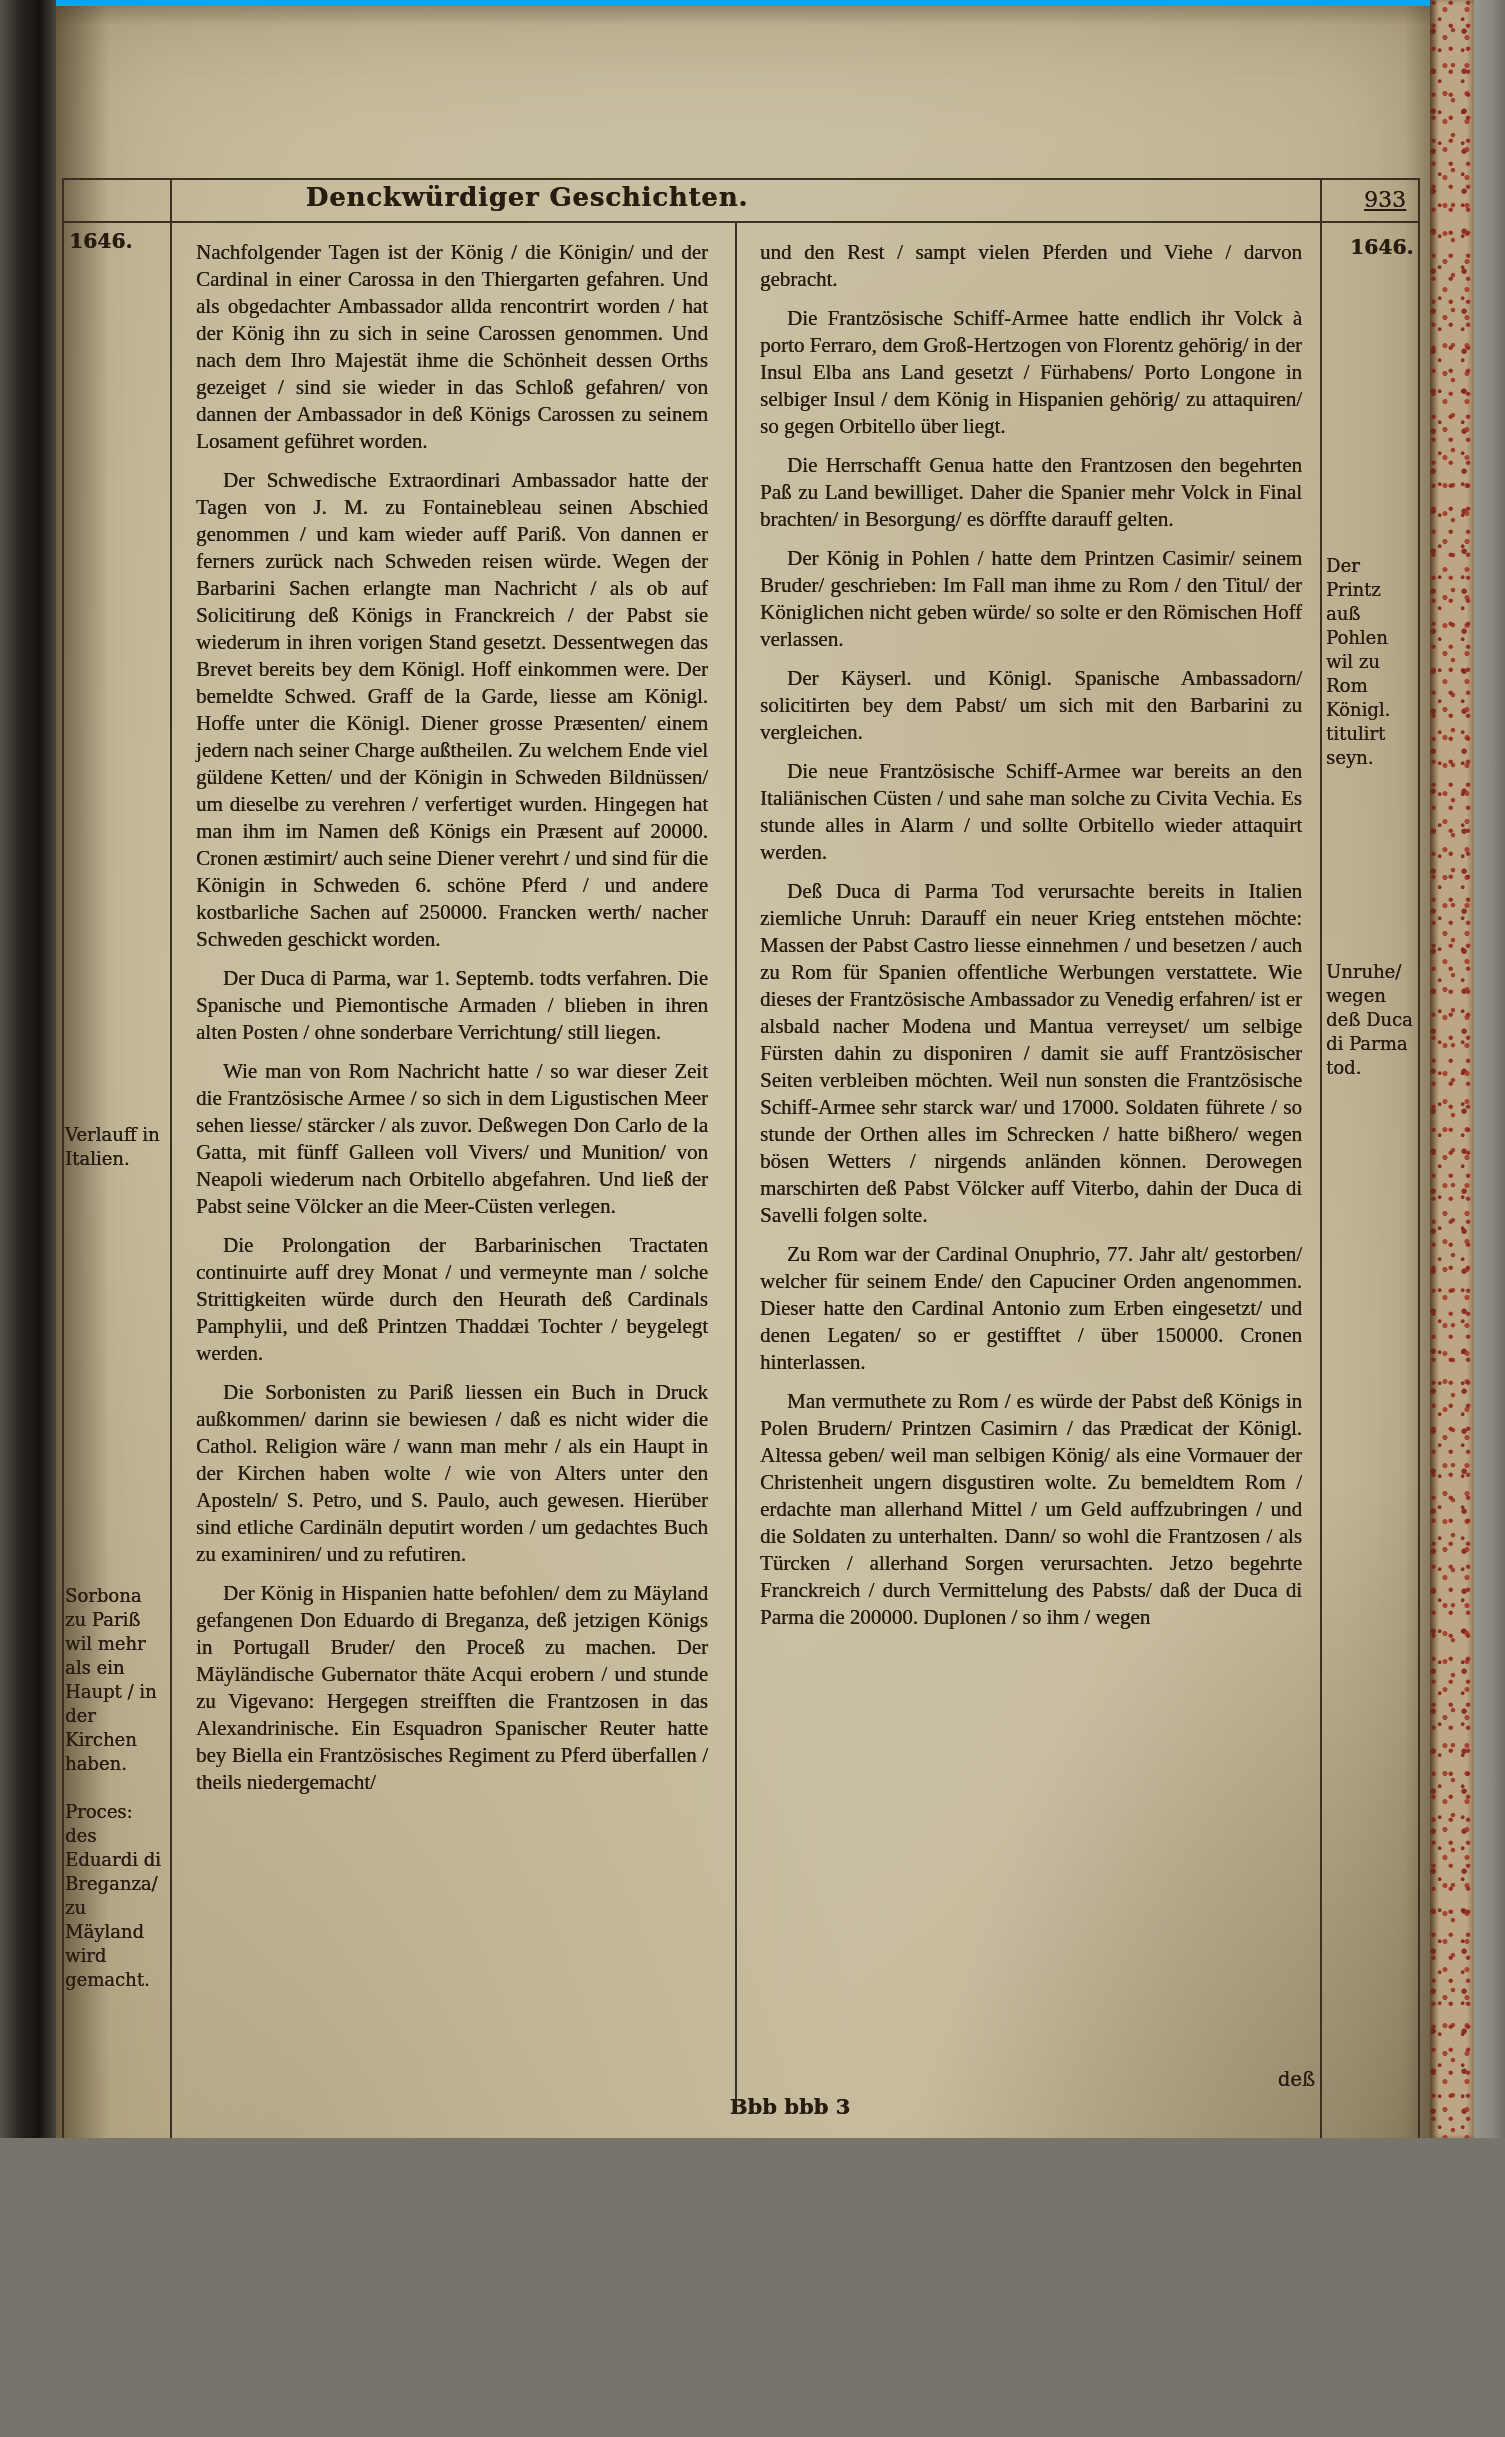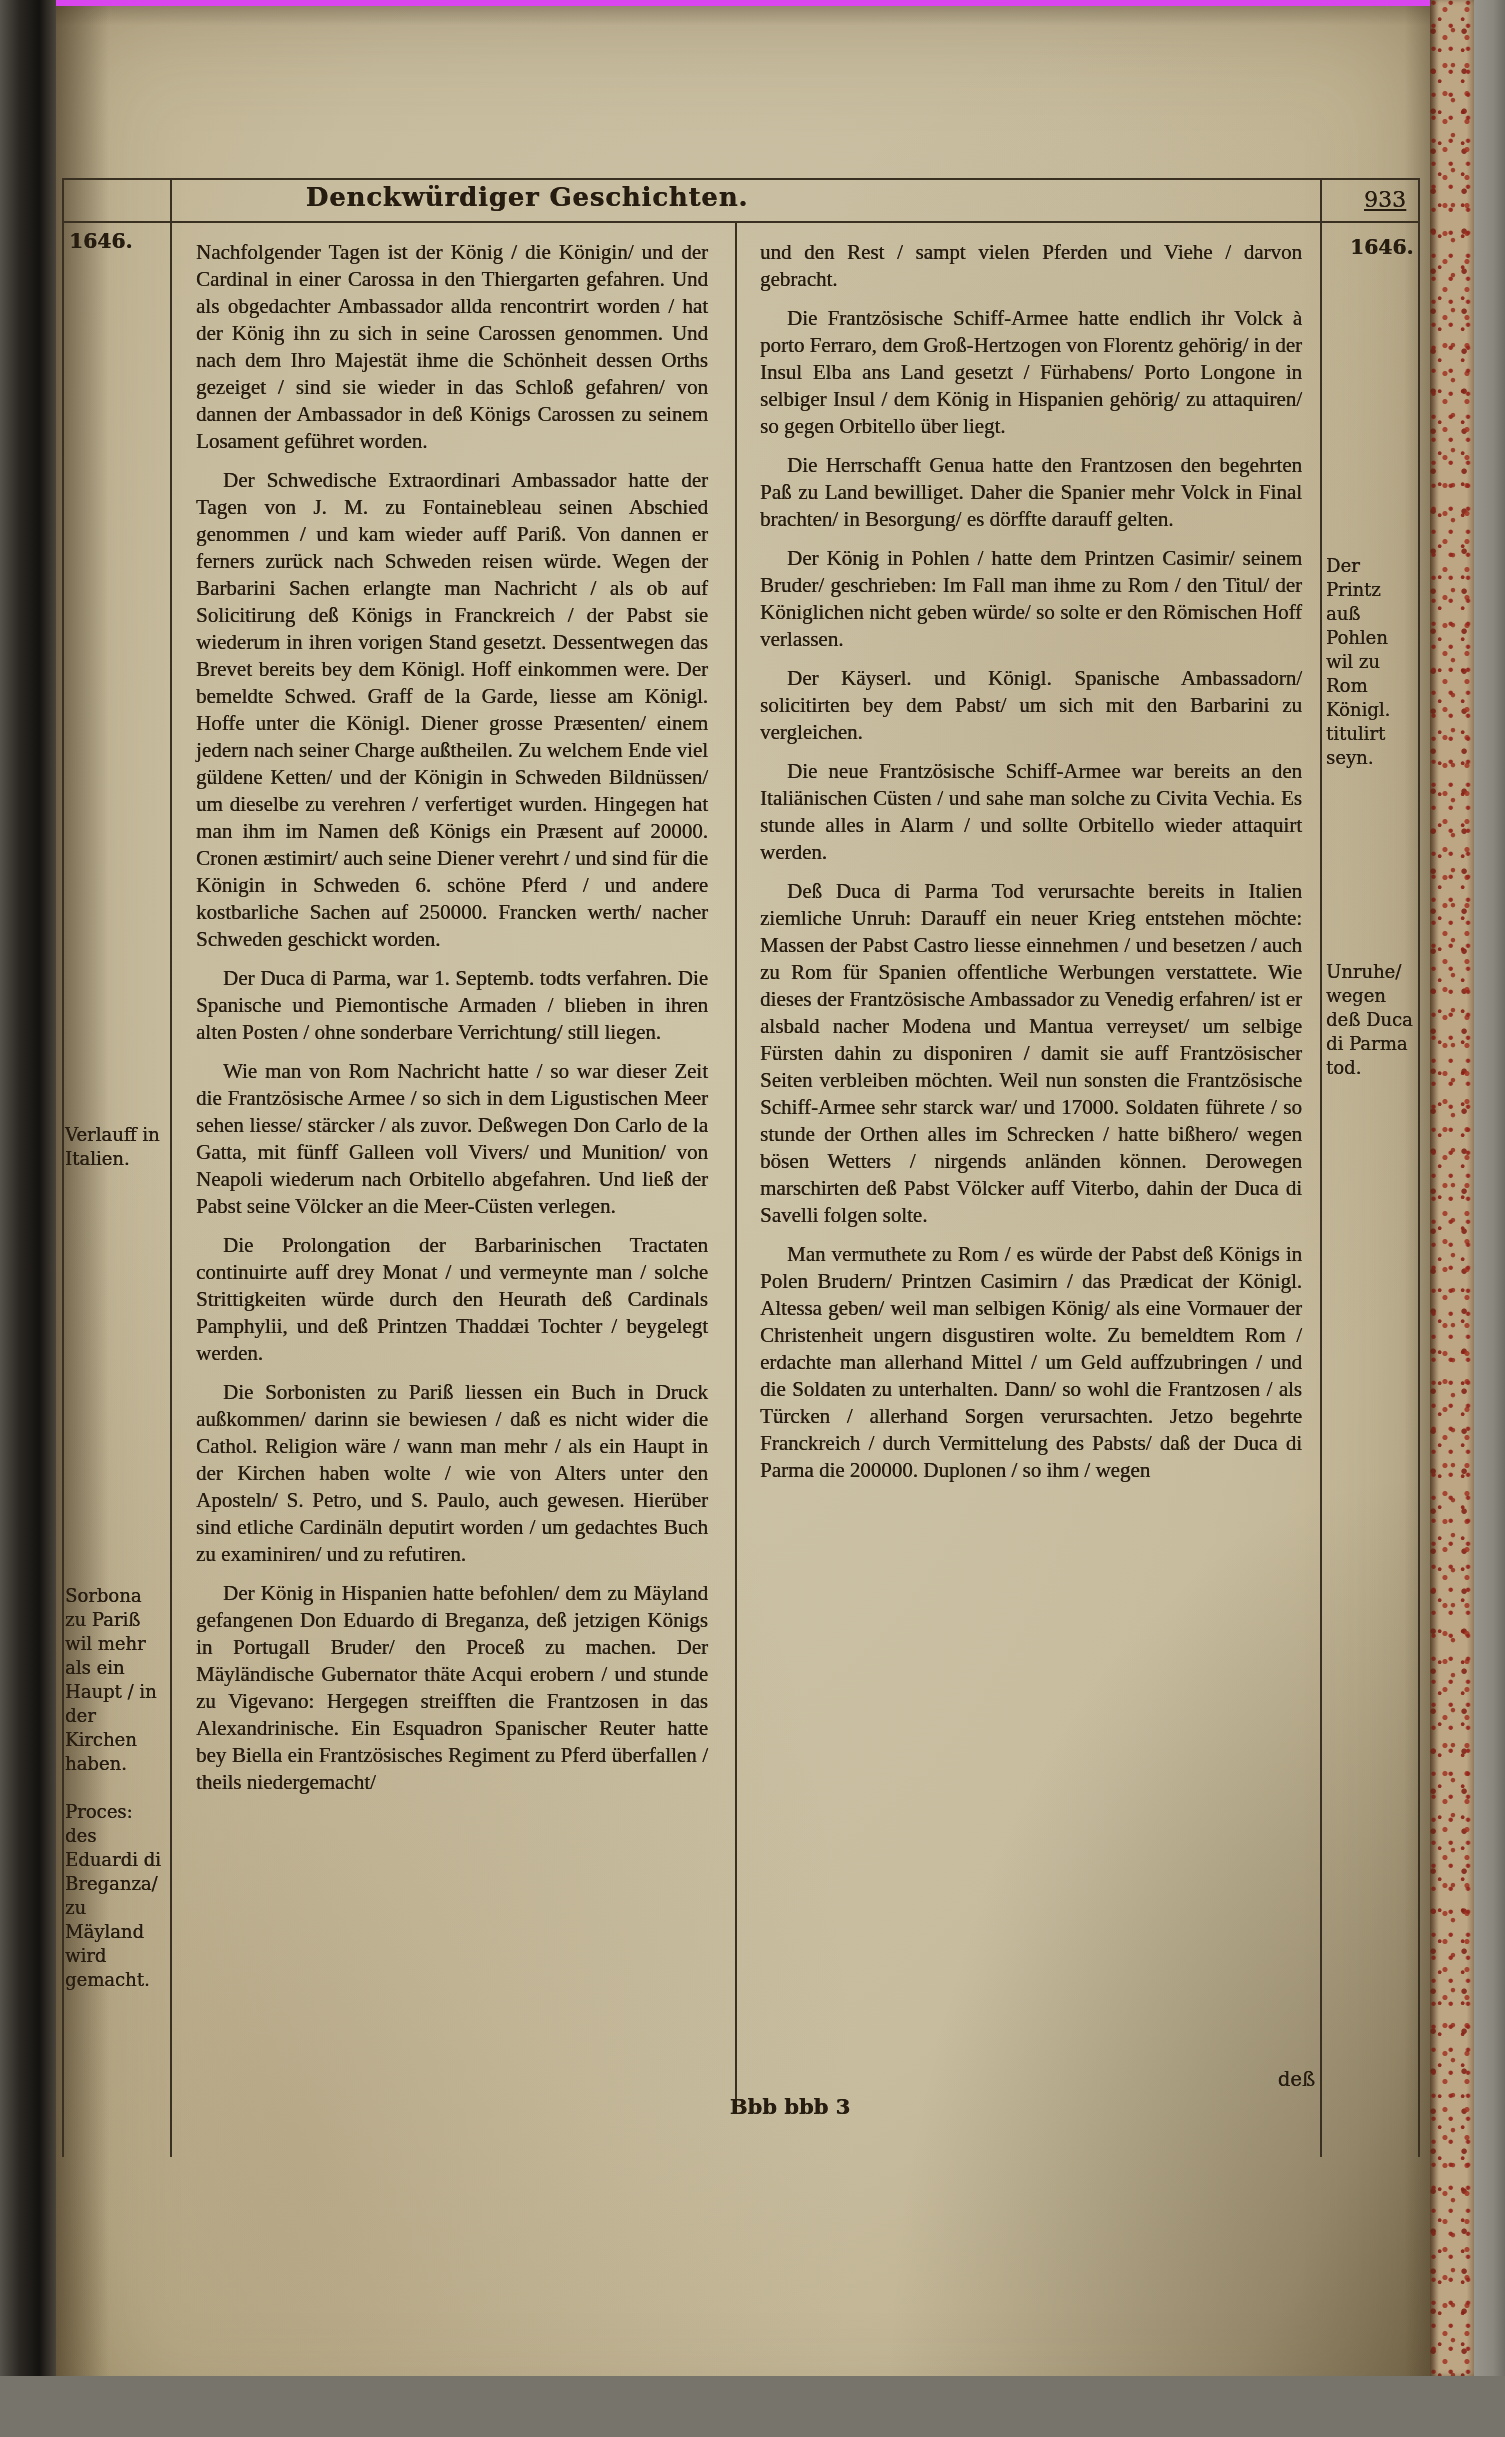--- a/index.html
+++ b/index.html
@@ -1,18 +1,18 @@
 <!DOCTYPE html>
 <html style="font-size:12px"><head>
 <meta charset="utf-8">
 <style>
   html,body{margin:0;padding:0;background:#77746c;}
   .scan{
-    position:relative;width:1505px;height:2376px;overflow:hidden;
-    background:#d946ef;
+    position:relative;width:1505px;height:2138px;overflow:hidden;
+    background:#0ea5e9;
     font-family:"DejaVu Serif","Liberation Serif",serif;
   }
   
   .gutter{
     position:absolute;left:0;top:0;width:56px;height:100%;
     background:linear-gradient(to right,#55524b 0%,#2a2722 35%,#141210 70%,#4a443a 100%);
   }
   
   .page{
     position:absolute;left:56px;top:6px;width:1374px;height:2432px;
@@ -106,20 +106,21 @@
   </div>
 
   <div class="col col-right ink">
     <p class="flush">und den Rest / sampt vielen Pferden und Viehe / darvon gebracht.</p>
     <p>Die Frantzösische Schiff-Armee hatte endlich ihr Volck à porto Ferraro, dem Groß-Hertzogen von Florentz gehörig/ in der Insul Elba ans Land gesetzt / Fürhabens/ Porto Longone in selbiger Insul / dem König in Hispanien gehörig/ zu attaquiren/ so gegen Orbitello über liegt.</p>
     <p>Die Herrschafft Genua hatte den Frantzosen den begehrten Paß zu Land bewilliget. Daher die Spanier mehr Volck in Final brachten/ in Besorgung/ es dörffte darauff gelten.</p>
     <p>Der König in Pohlen / hatte dem Printzen Casimir/ seinem Bruder/ geschrieben: Im Fall man ihme zu Rom / den Titul/ der Königlichen nicht geben würde/ so solte er den Römischen Hoff verlassen.</p>
     <p>Der Käyserl. und Königl. Spanische Ambassadorn/ solicitirten bey dem Pabst/ um sich mit den Barbarini zu vergleichen.</p>
     <p>Die neue Frantzösische Schiff-Armee war bereits an den Italiänischen Cüsten / und sahe man solche zu Civita Vechia. Es stunde alles in Alarm / und sollte Orbitello wieder attaquirt werden.</p>
     <p>Deß Duca di Parma Tod verursachte bereits in Italien ziemliche Unruh: Darauff ein neuer Krieg entstehen möchte: Massen der Pabst Castro liesse einnehmen / und besetzen / auch zu Rom für Spanien offentliche Werbungen verstattete. Wie dieses der Frantzösische Ambassador zu Venedig erfahren/ ist er alsbald nacher Modena und Mantua verreyset/ um selbige Fürsten dahin zu disponiren / damit sie auff Frantzösischer Seiten verbleiben möchten. Weil nun sonsten die Frantzösische Schiff-Armee sehr starck war/ und 17000. Soldaten führete / so stunde der Orthen alles im Schrecken / hatte bißhero/ wegen bösen Wetters / nirgends anländen können. Derowegen marschirten deß Pabst Völcker auff Viterbo, dahin der Duca di Savelli folgen solte.</p>
+    <p>Zu Rom war der Cardinal Onuphrio, 77. Jahr alt/ gestorben/ welcher für seinem Ende/ den Capuciner Orden angenommen. Dieser hatte den Cardinal Antonio zum Erben eingesetzt/ und denen Legaten/ so er gestifftet / über 150000. Cronen hinterlassen.</p>
     <p>Man vermuthete zu Rom / es würde der Pabst deß Königs in Polen Brudern/ Printzen Casimirn / das Prædicat der Königl. Altessa geben/ weil man selbigen König/ als eine Vormauer der Christenheit ungern disgustiren wolte. Zu bemeldtem Rom / erdachte man allerhand Mittel / um Geld auffzubringen / und die Soldaten zu unterhalten. Dann/ so wohl die Frantzosen / als Türcken / allerhand Sorgen verursachten. Jetzo begehrte Franckreich / durch Vermittelung des Pabsts/ daß der Duca di Parma die 200000. Duplonen / so ihm / wegen</p>
   </div>
 
   <div class="margin-note mn-l ink" style="top:1123px;">Verlauff in Italien.</div>
   <div class="margin-note mn-l ink" style="top:1584px;">Sorbona zu Pariß wil mehr als ein Haupt / in der Kirchen haben.</div>
   <div class="margin-note mn-l ink" style="top:1800px;">Proces: des Eduardi di Breganza/ zu Mäyland wird gemacht.</div>
   <div class="margin-note mn-r ink" style="top:554px;">Der Printz auß Pohlen wil zu Rom Königl. titulirt seyn.</div>
   <div class="margin-note mn-r ink" style="top:960px;">Unruhe/ wegen deß Duca di Parma tod.</div>
 
   <div class="signature ink">Bbb bbb 3</div>

